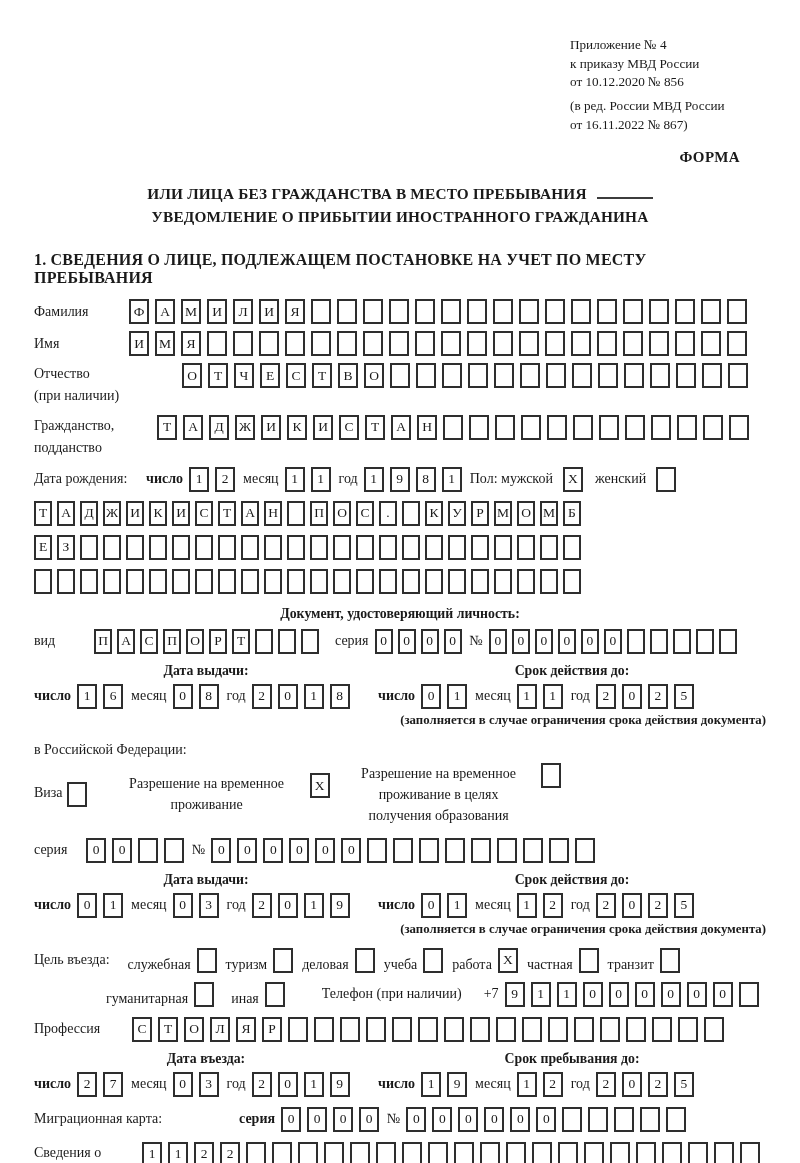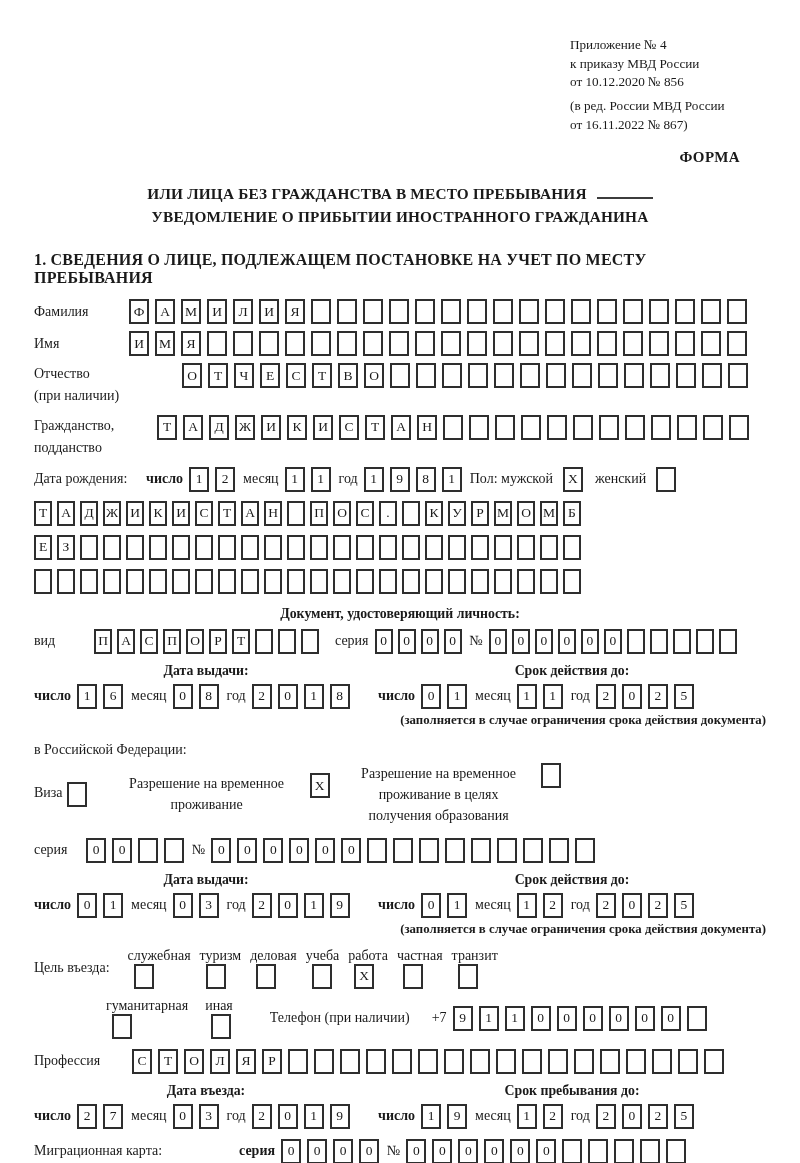--- a/index.html
+++ b/index.html
@@ -42,21 +42,21 @@
   .note{ font-weight:bold; font-size:12.8px; margin-top:4px; }
   .note.right{ text-align:right; }
 
   .intro{ margin-top:10px; line-height:1.65; }
   .res-opts{ display:flex; align-items:center; margin-top:2px; }
   .opt{ display:flex; align-items:flex-start; }
   .opt .opt-lbl{ line-height:1.5; }
   .opt .opt-lbl.multi{ white-space:pre-line; text-align:center; }
   .opt .cell{ margin-left:9px; }
 
-  .purpose-pair{ display:flex; align-items:flex-start; margin-right:9px;flex-direction:column; }
+  .purpose-pair{ display:flex; align-items:flex-end; margin-right:9px; }
   .purpose-pair .cell{ margin-left:6px; }
 
   .stack{ display:flex; flex-direction:column; gap:9px; }
 </style>
 </head>
 <body>
 
 <div class="page">
 
   <div class="top-right">

